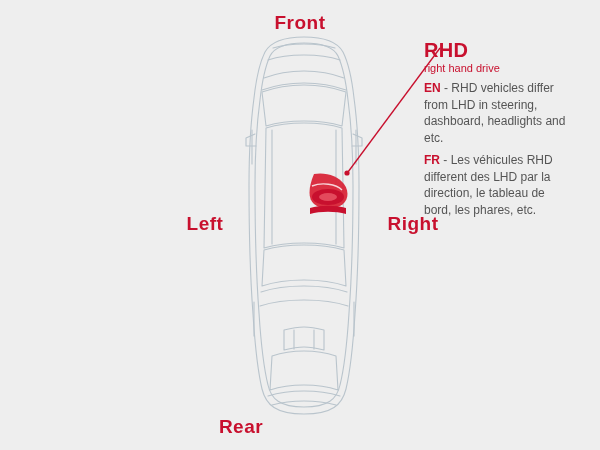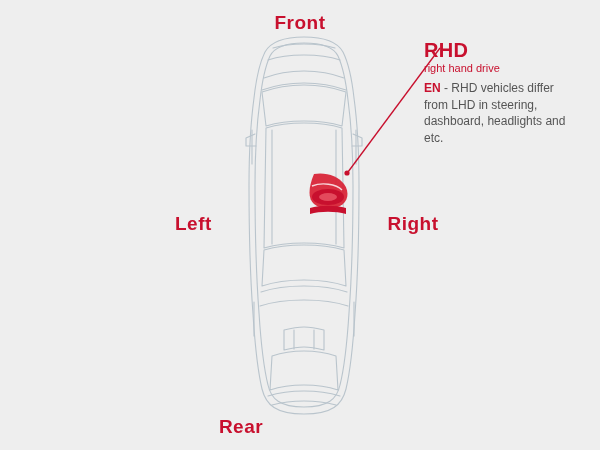--- a/index.html
+++ b/index.html
@@ -21,21 +21,21 @@
 
   .dir-label {
     position: absolute;
     color: #c8102e;
     font-weight: bold;
     font-size: 19px;
     letter-spacing: 0.5px;
   }
   .dir-front { top: 12px; left: 0; width: 600px; text-align: center; }
   .dir-rear  { bottom: 12px; left: 0; width: 482px; text-align: center; }
-  .dir-left  { top: 213px; left: 175px; text-align: left; width: 60px; }
+  .dir-left  { top: 213px; left: 175px; text-align: center; width: 60px; }
   .dir-right { top: 213px; left: 378px; text-align: center; width: 70px; }
 
   #car {
     position: absolute;
     top: 34px;
     left: 228px;
   }
 
   .panel {
     position: absolute;
@@ -174,16 +174,17 @@
   <svg id="pointer">
     <line x1="440" y1="48" x2="348" y2="172" stroke="#c8102e" stroke-width="1.3"></line>
     <circle cx="347" cy="173" r="2.6" fill="#c8102e"></circle>
   </svg>
 
   <div class="panel">
     <div class="panel-title">RHD</div>
     <div class="panel-sub">right hand drive</div>
     <div id="paras">
         <div class="para"><b>EN</b><span> - RHD vehicles differ from LHD in steering, dashboard, headlights and etc.</span></div>
+        <div class="para"><b>FR</b><span> - Les véhicules RHD different des LHD par la direction, le tableau de bord, les phares, etc.</span></div>
       </div>
   </div>
 
 </div>
 
 </body></html>

